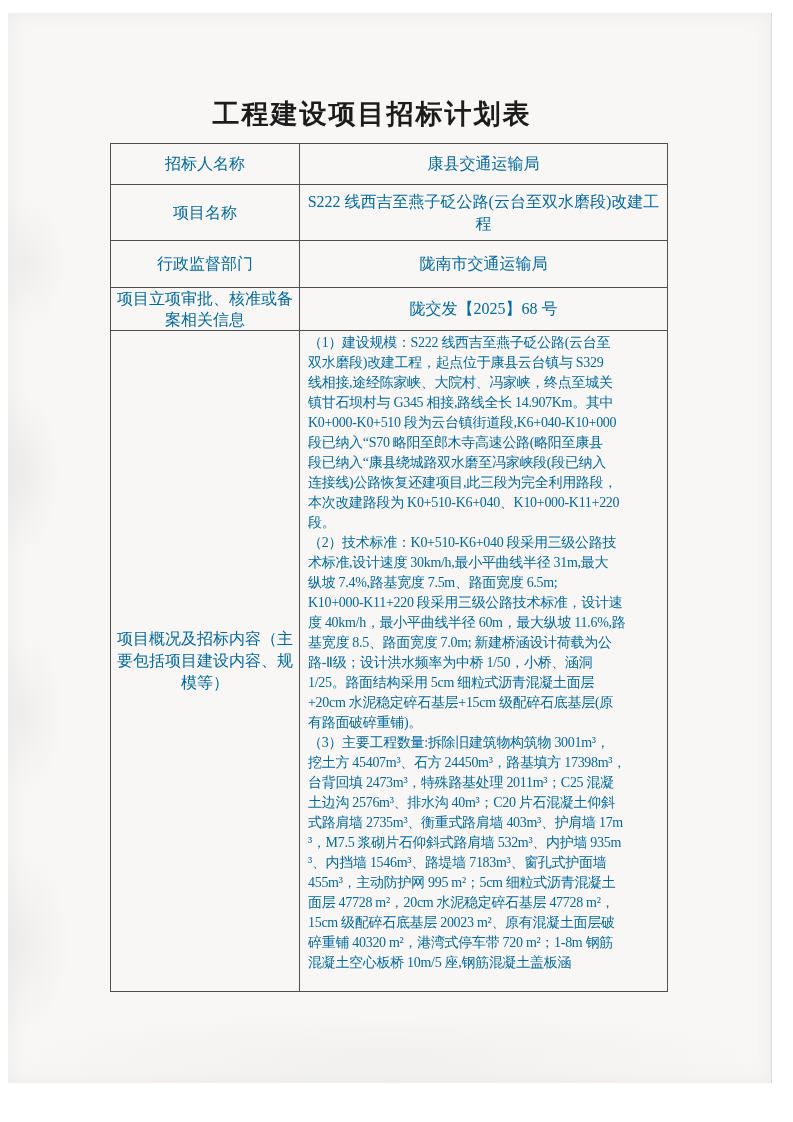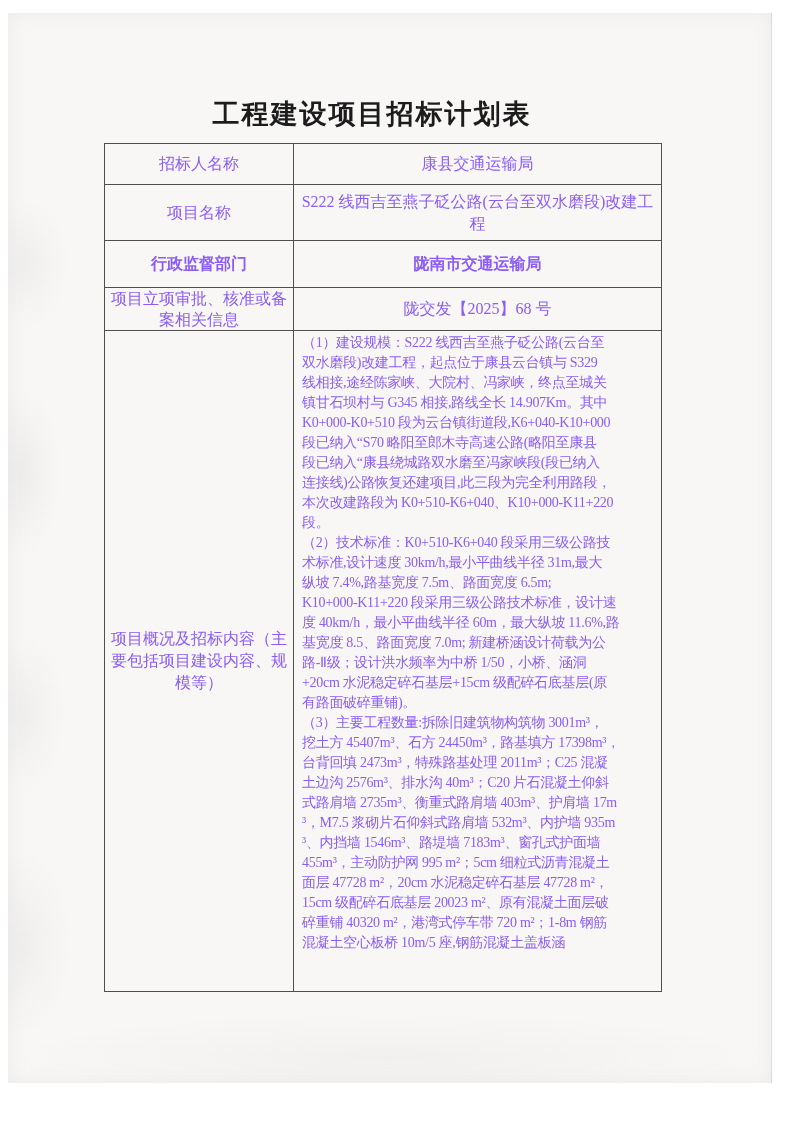--- a/index.html
+++ b/index.html
@@ -35,24 +35,24 @@
     left:94px;top:96px;
     width:556px;
     text-align:center;
     font-size:27px;
     font-weight:bold;
     letter-spacing:2px;
     color:#1c1c1c;
   }
   .tbl{
     position:absolute;
-    left:104px;top:143px;
+    left:110px;top:143px;
     width:556px;
     border:1px solid #4f4f4f;
-    color:#8b5cf6;
+    color:#0369a1;
   }
   .row{display:flex;border-bottom:1px solid #4f4f4f;}
   .row:last-child{border-bottom:none;}
   .cell-l{
     width:188px;
     border-right:1px solid #4f4f4f;
     display:flex;flex-direction:column;
     align-items:center;justify-content:center;
     font-size:16px;
     line-height:22px;
@@ -61,21 +61,21 @@
   }
   .cell-r{
     flex:1;
     display:flex;flex-direction:column;
     overflow:hidden;
   }
   .cell-r.centered{align-items:center;justify-content:center;}
   .cell-r.topleft{align-items:flex-start;justify-content:flex-start;padding:2px 4px 0 8px;}
   .r1{height:40px;}
   .r2{height:55px;}
-  .r3{height:46px;font-weight:bold;}
+  .r3{height:46px;}
   .r4{height:42px;}
   .r5{height:660px;}
   .vline{
     font-size:16px;
     line-height:22px;
     white-space:pre;
     text-align:center;
   }
   .pline{
     font-size:14px;
@@ -149,20 +149,21 @@
       <div class="pline">连接线)公路恢复还建项目,此三段为完全利用路段，</div>
       <div class="pline">本次改建路段为 K0+510-K6+040、K10+000-K11+220</div>
       <div class="pline">段。</div>
       <div class="pline">（2）技术标准：K0+510-K6+040 段采用三级公路技</div>
       <div class="pline">术标准,设计速度 30km/h,最小平曲线半径 31m,最大</div>
       <div class="pline">纵坡 7.4%,路基宽度 7.5m、路面宽度 6.5m;</div>
       <div class="pline">K10+000-K11+220 段采用三级公路技术标准，设计速</div>
       <div class="pline">度 40km/h，最小平曲线半径 60m，最大纵坡 11.6%,路</div>
       <div class="pline">基宽度 8.5、路面宽度 7.0m; 新建桥涵设计荷载为公</div>
       <div class="pline">路-Ⅱ级；设计洪水频率为中桥 1/50，小桥、涵洞</div>
+      <div class="pline">1/25。路面结构采用 5cm 细粒式沥青混凝土面层</div>
       <div class="pline">+20cm 水泥稳定碎石基层+15cm 级配碎石底基层(原</div>
       <div class="pline">有路面破碎重铺)。</div>
       <div class="pline">（3）主要工程数量:拆除旧建筑物构筑物 3001m³，</div>
       <div class="pline">挖土方 45407m³、石方 24450m³，路基填方 17398m³，</div>
       <div class="pline">台背回填 2473m³，特殊路基处理 2011m³；C25 混凝</div>
       <div class="pline">土边沟 2576m³、排水沟 40m³；C20 片石混凝土仰斜</div>
       <div class="pline">式路肩墙 2735m³、衡重式路肩墙 403m³、护肩墙 17m</div>
       <div class="pline">³，M7.5 浆砌片石仰斜式路肩墙 532m³、内护墙 935m</div>
       <div class="pline">³、内挡墙 1546m³、路堤墙 7183m³、窗孔式护面墙</div>
       <div class="pline">455m³，主动防护网 995 m²；5cm 细粒式沥青混凝土</div>

